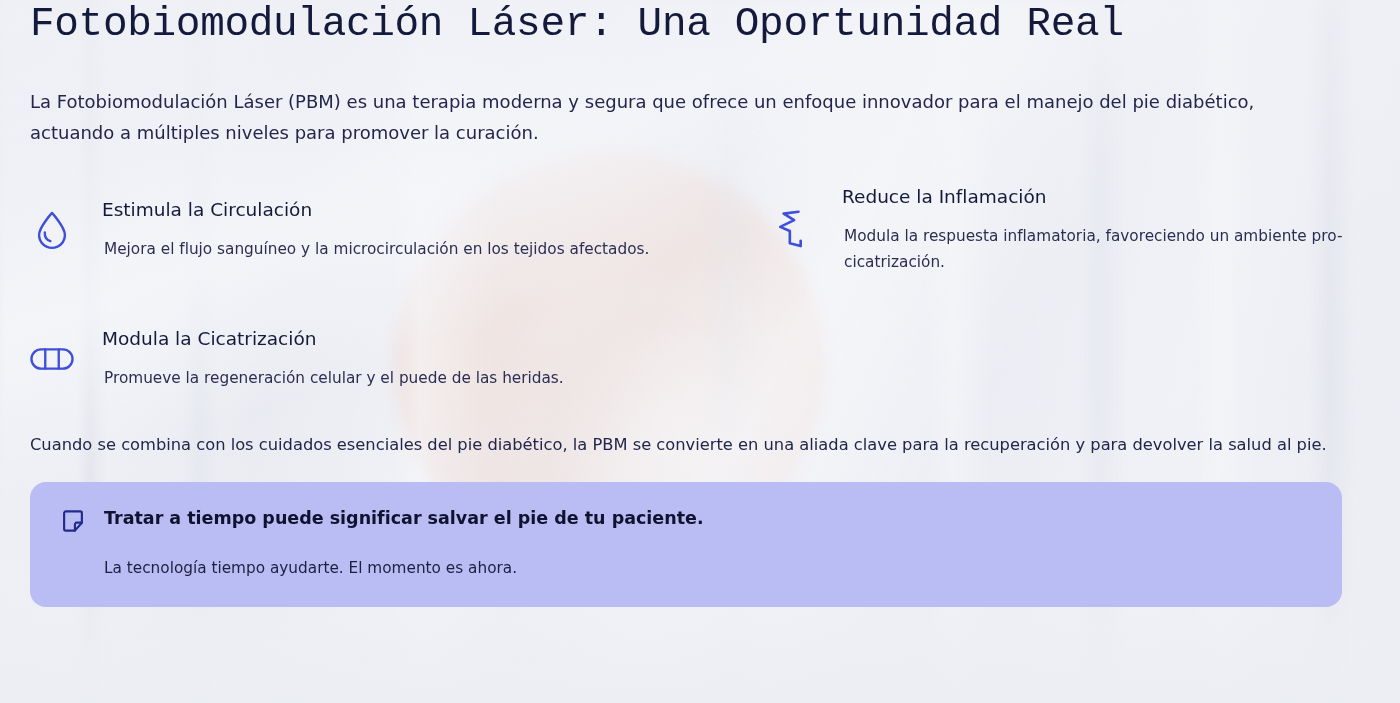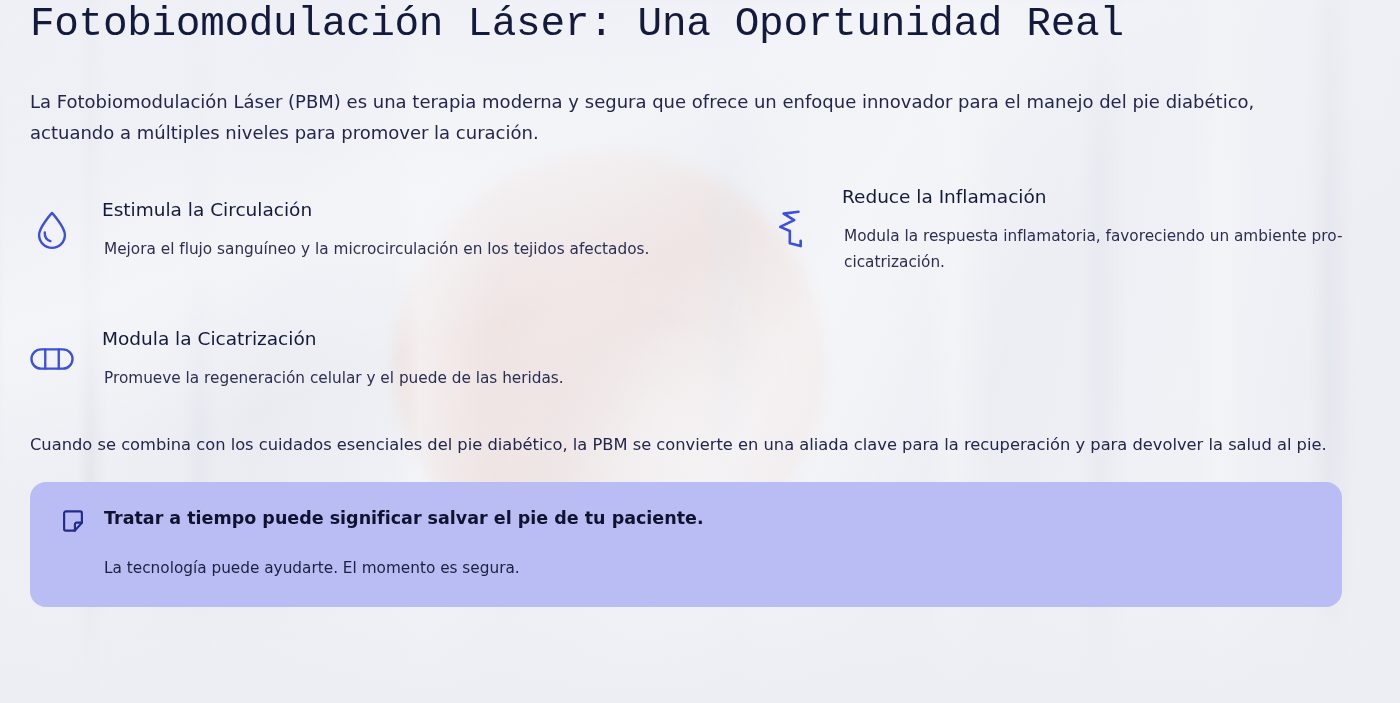--- a/index.html
+++ b/index.html
@@ -265,16 +265,16 @@
   <div id="callout">
     <div class="callout-head">
       <span class="callout-icon">
         <svg width="24" height="24" viewBox="0 0 20 20" fill="none" stroke="#232a8c" stroke-width="1.8" stroke-linecap="round" stroke-linejoin="round">
           <path d="M2.6 3.4 A1.4 1.4 0 0 1 4.0 2.0 H16.0 A1.4 1.4 0 0 1 17.4 3.4 V11.4 L11.6 18.0 H4.0 A1.4 1.4 0 0 1 2.6 16.6 Z"></path>
           <path d="M17.4 11.4 H13.0 A1.4 1.4 0 0 0 11.6 12.8 V18.0"></path>
         </svg>
       </span>
       <div class="callout-title">Tratar a tiempo puede significar salvar el pie de tu paciente.</div>
     </div>
-    <div class="callout-sub">La tecnología puede ayudarte. El momento es segura.</div>
+    <div class="callout-sub">La tecnología tiempo ayudarte. El momento es ahora.</div>
   </div>
 
 </div>
 
 </body></html>

